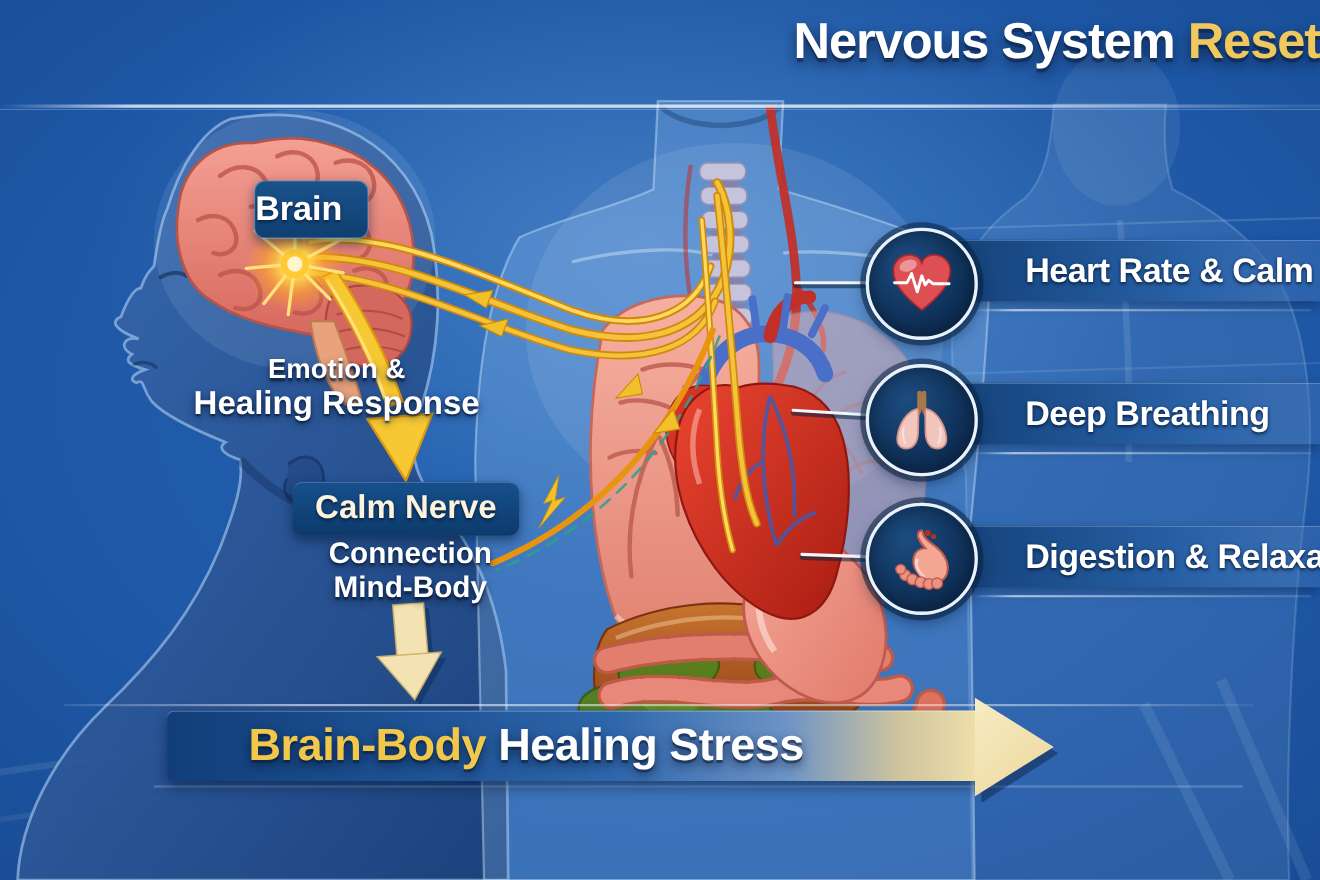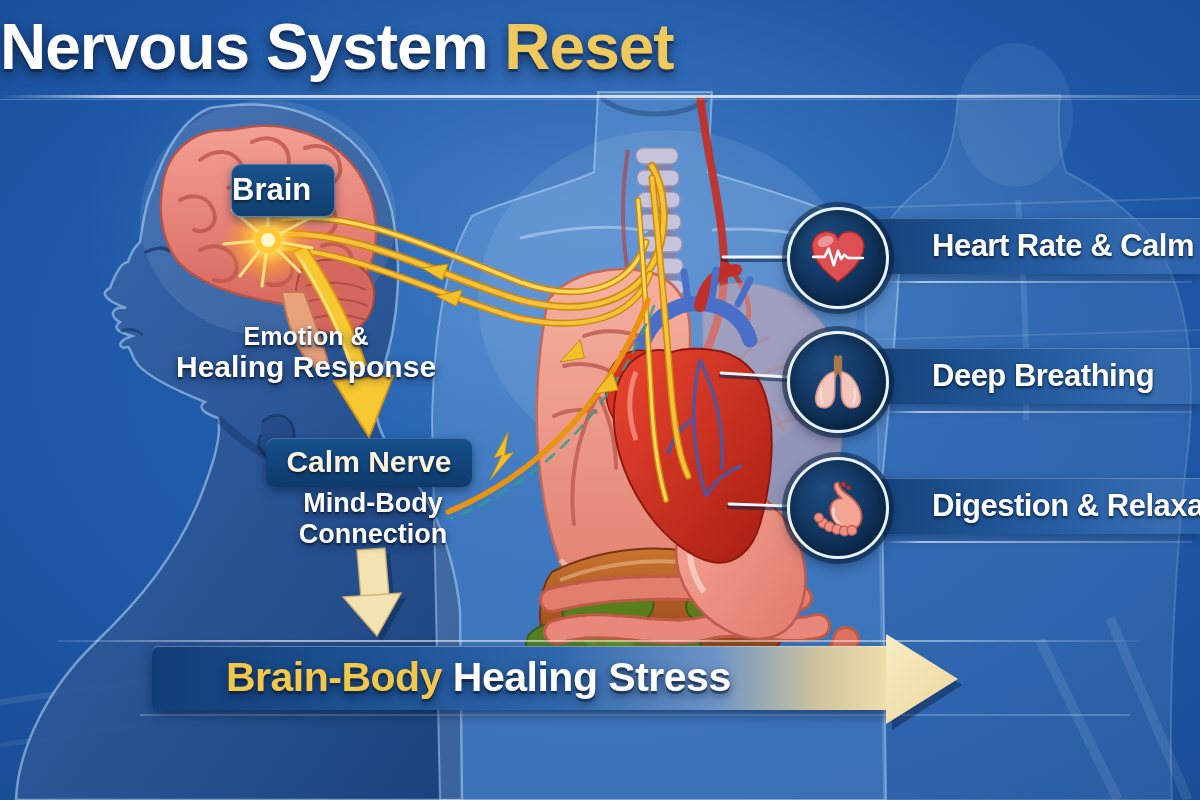--- a/index.html
+++ b/index.html
@@ -7,22 +7,22 @@
     position:relative;width:1200px;height:800px;overflow:hidden;
     font-family:"Liberation Sans", sans-serif;font-weight:bold;
     background:
       radial-gradient(ellipse 820px 460px at 49% 28%, rgba(130,185,240,.32), rgba(130,185,240,0) 62%),
       radial-gradient(ellipse 1500px 1000px at 50% 45%, #2766b4 0%, #1d56a4 42%, #154488 76%, #0e3468 100%);
   }
   .abs{position:absolute;}
   svg{display:block;}
   
   .title{
-    left:0;top:10px;width:100%;text-align:left;
-    font-size:64px;letter-spacing:-1px;
+    left:0;top:10px;width:100%;text-align:right;
+    font-size:46px;letter-spacing:-1px;
     text-shadow:0 3px 0 rgba(8,25,55,.45), 0 5px 12px rgba(4,16,40,.65);
     white-space:nowrap;
   }
   .title .main{color:#ffffff;}
   .title .accent{color:#f0c95c;}
   .title-underline{
     left:0;top:95px;width:100%;height:3px;
     background:linear-gradient(90deg, rgba(255,255,255,0) 0%, rgba(255,255,255,.75) 10%, rgba(255,255,255,.75) 70%, rgba(255,255,255,.1) 98%);
   }
   .title-underline2{
@@ -395,22 +395,22 @@
   <div class="abs brain-chip">Brain</div>
 
   <div class="abs emotion">
     <div class="l1">Emotion &amp;</div>
     <div class="l2">Healing Response</div>
   </div>
 
   <div class="abs vagus-bar">Calm Nerve</div>
 
   <div class="abs mindbody">
+    <div>Connection</div>
     <div>Mind-Body</div>
-    <div>Connection</div>
   </div>
 
   <div>
     <div class="abs badge-bar" style="top:218px;"></div>
     <div class="abs badge-underline" style="top:281px;"></div>
     <div class="abs badge-circle" style="top:207px;">
       <svg width="62" height="62" viewBox="0 0 60 60">
         <path d="M30,53 C14,41 5,30 5,18.5 C5,10 12,4.5 19.5,4.5 C24.5,4.5 28.8,7.5 30,11.5 C31.2,7.5 35.5,4.5 40.5,4.5 C48,4.5 55,10 55,18.5 C55,30 46,41 30,53 Z" fill="#dd4f52" stroke="#a8282e" stroke-width="1.5"></path>
         <ellipse cx="18" cy="14" rx="8" ry="5" fill="rgba(255,255,255,.4)" transform="rotate(-20 18 14)"></ellipse>
         <polyline points="6,29 17,29 21,21 26,37 30,23 33,31 36,27 40,30 54,30" fill="none" stroke="#ffffff" stroke-width="2.6" stroke-linejoin="round" stroke-linecap="round"></polyline>

